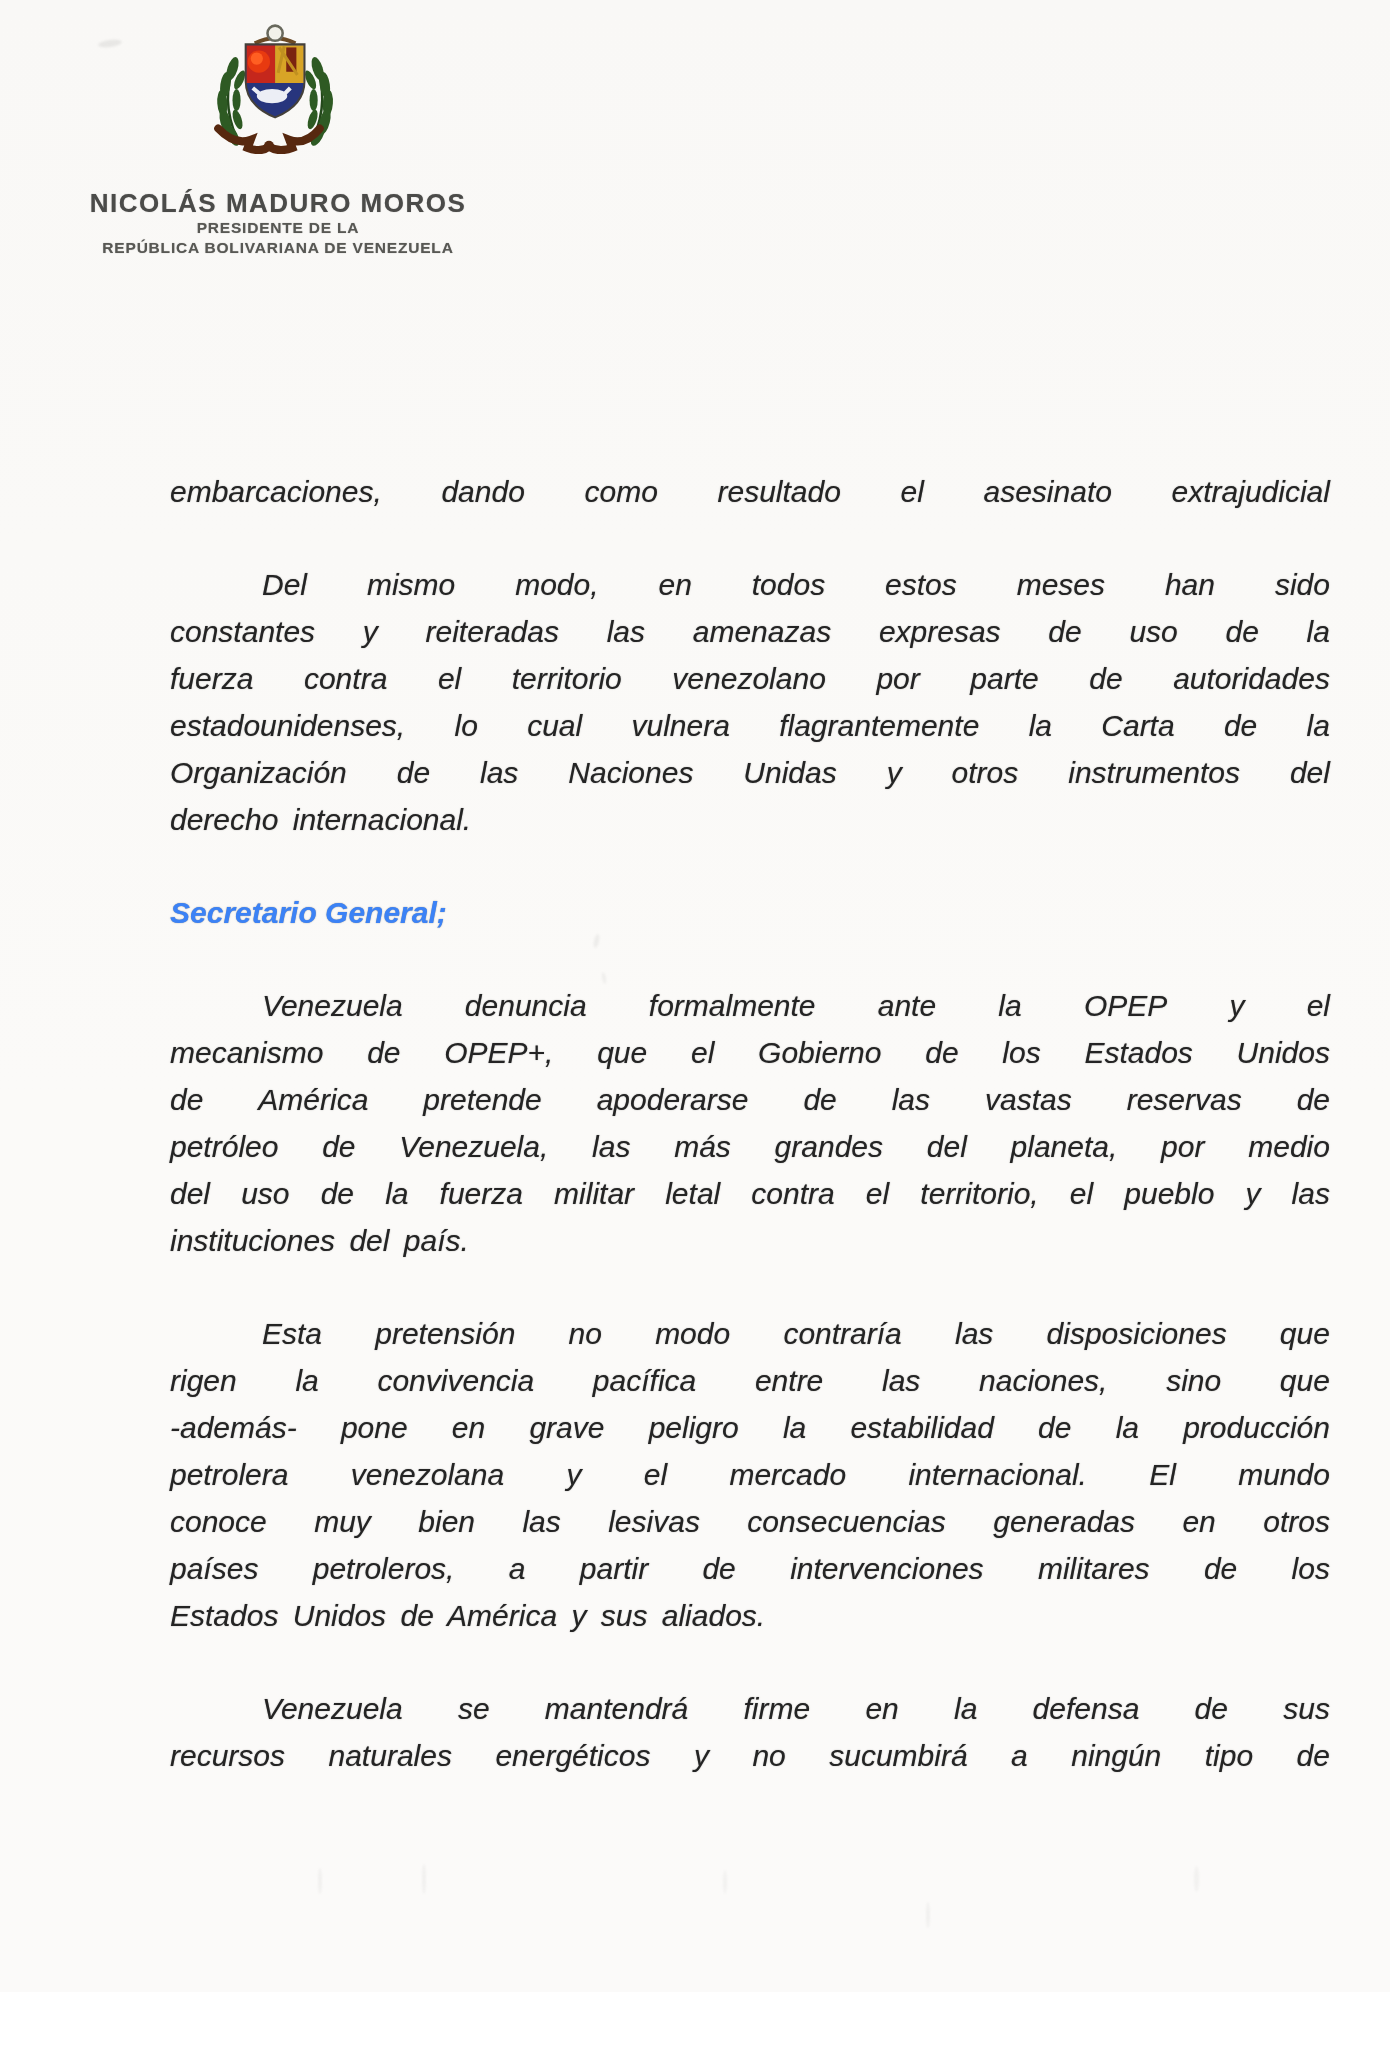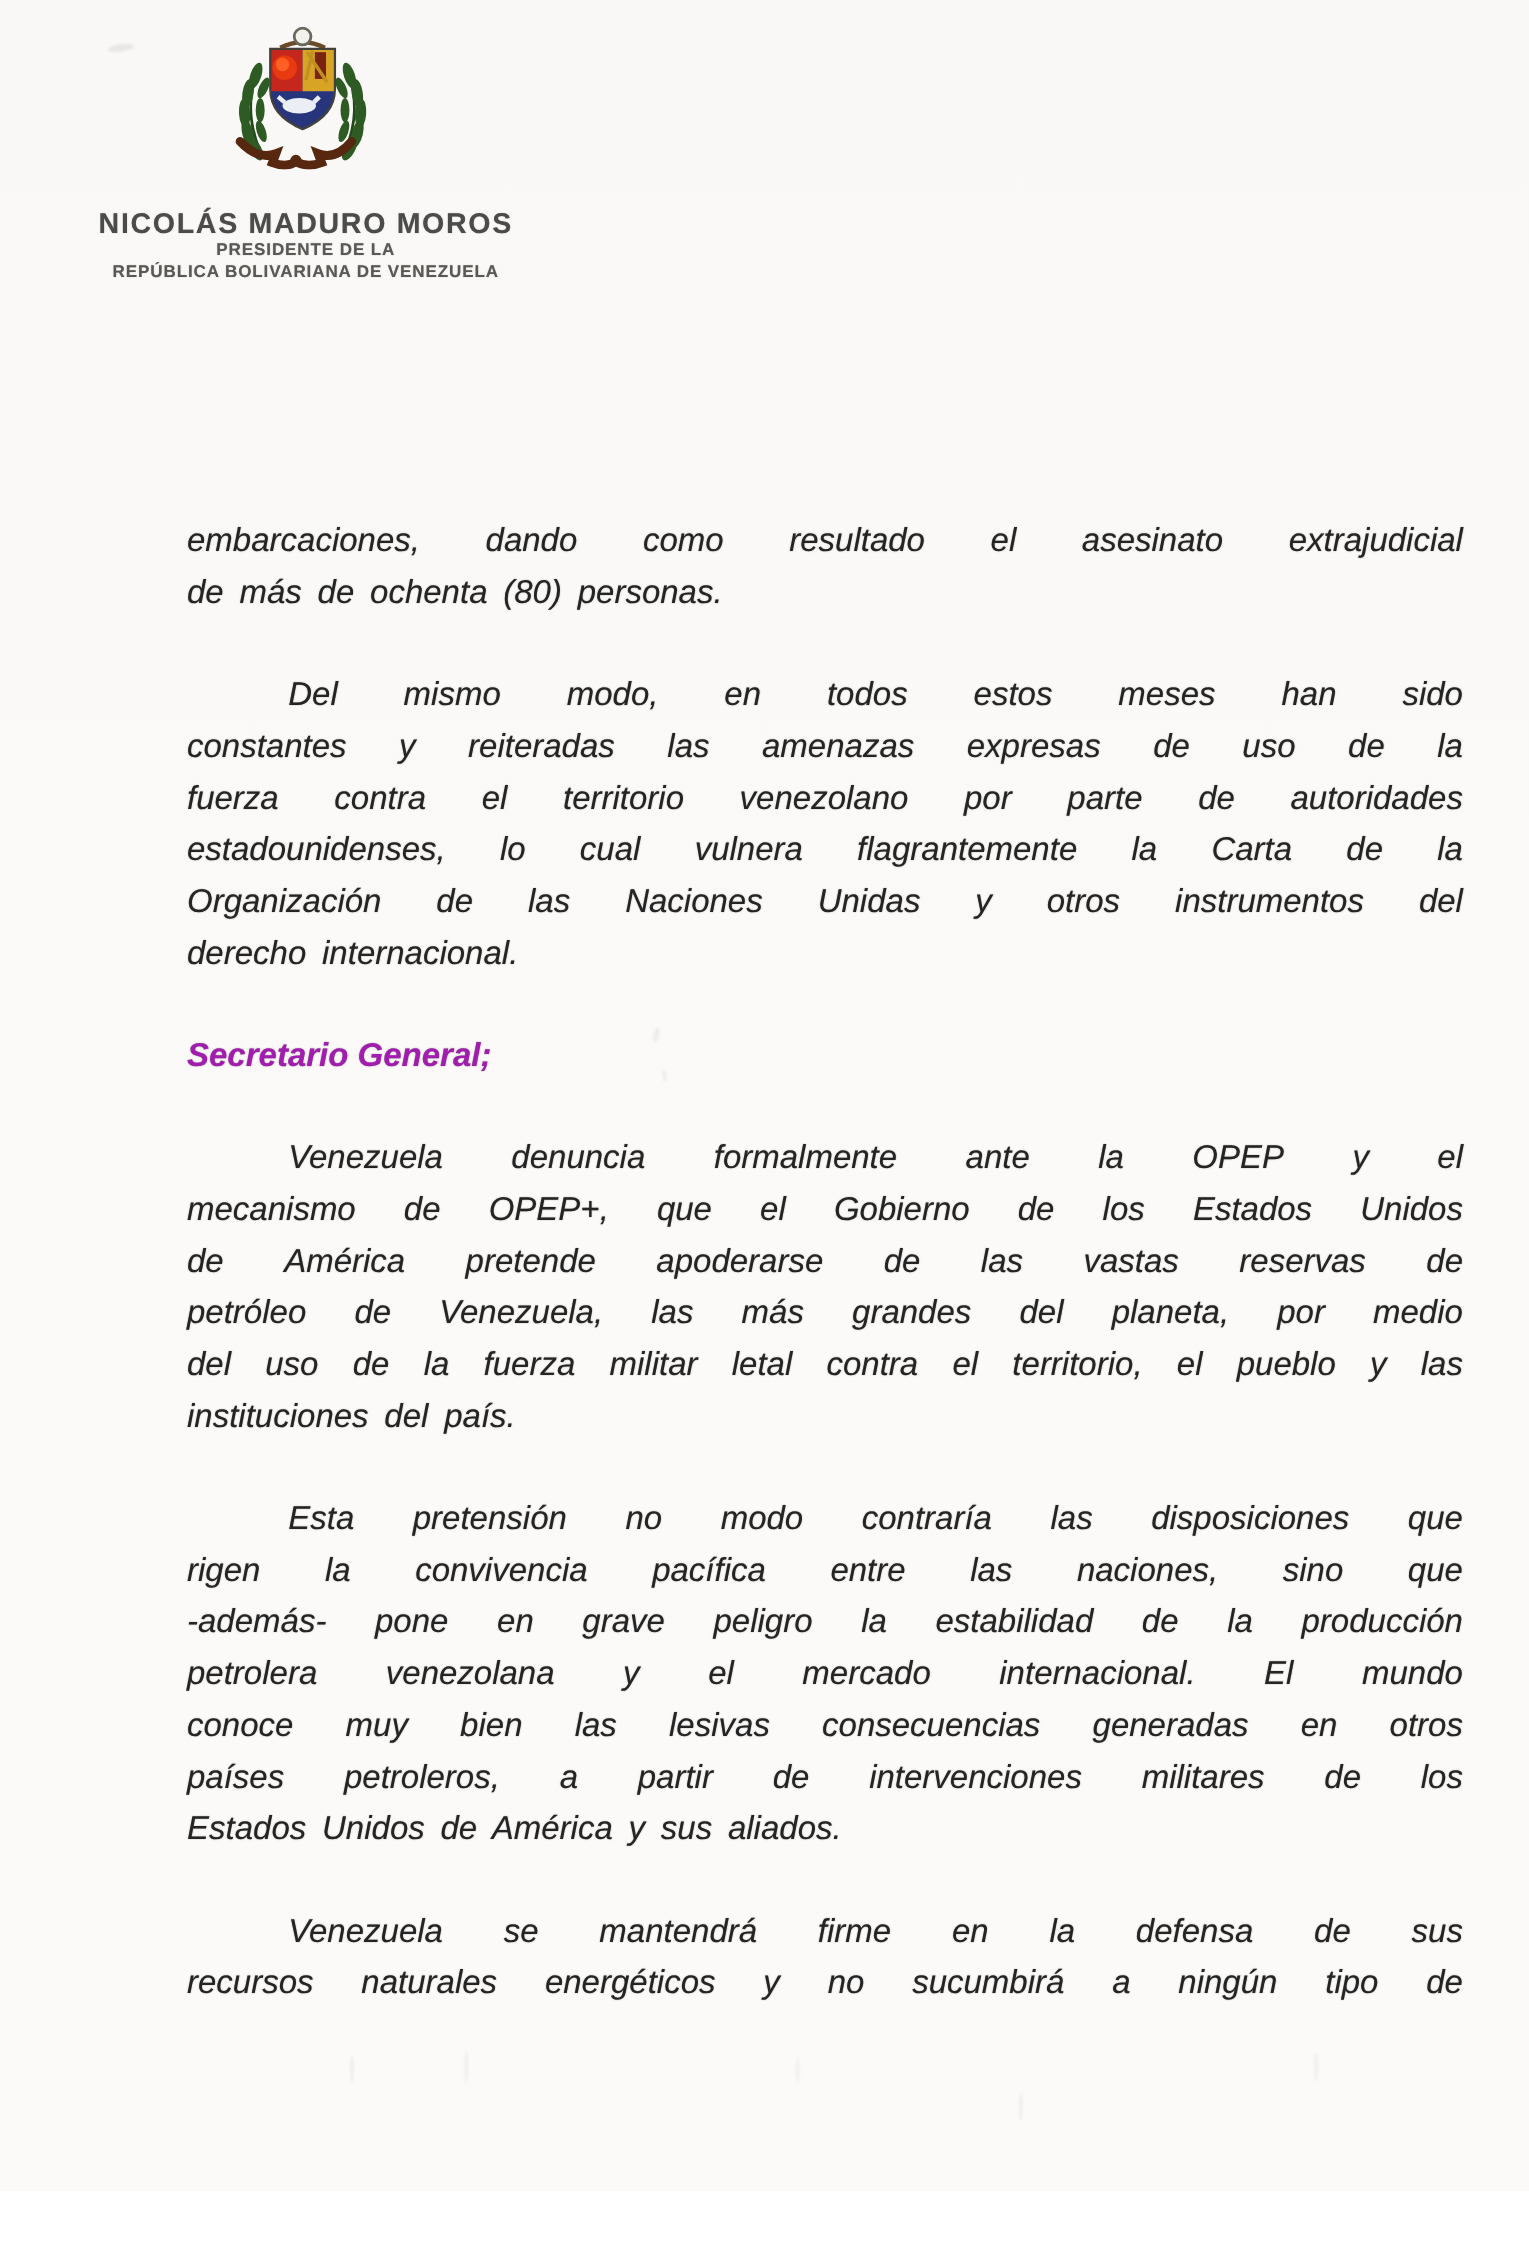--- a/index.html
+++ b/index.html
@@ -32,21 +32,21 @@
     text-shadow:0 0 1.2px rgba(40,40,40,.5);
   }
   .para{margin:0 0 46px 0;}
   .line{
     display:flex;justify-content:space-between;
     height:47px;line-height:47px;white-space:nowrap;
   }
   .line.left{display:block;word-spacing:6px;}
   .line.indent{padding-left:92px;}
   .heading{
-    font-weight:bold;font-style:italic;color:#a21caf;
+    font-weight:bold;font-style:italic;color:#3b82f6;
     height:47px;line-height:47px;margin:0 0 46px 0;
     text-shadow:0 0 1.2px rgba(20,20,20,.5);
   }
   
   .speck{position:absolute;background:#8f8f8d;border-radius:50%;filter:blur(1px);}
 </style>
 </head>
 <body>
 
 <div class="scan-bg"></div>
@@ -111,21 +111,20 @@
     <div class="para">
       <div class="line">
         <span>embarcaciones,</span>
         <span>dando</span>
         <span>como</span>
         <span>resultado</span>
         <span>el</span>
         <span>asesinato</span>
         <span>extrajudicial</span>
       </div>
-      <div class="line left">de más de ochenta (80) personas.</div>
     </div>
     <div class="para">
       <div class="line indent">
         <span>Del</span>
         <span>mismo</span>
         <span>modo,</span>
         <span>en</span>
         <span>todos</span>
         <span>estos</span>
         <span>meses</span>

